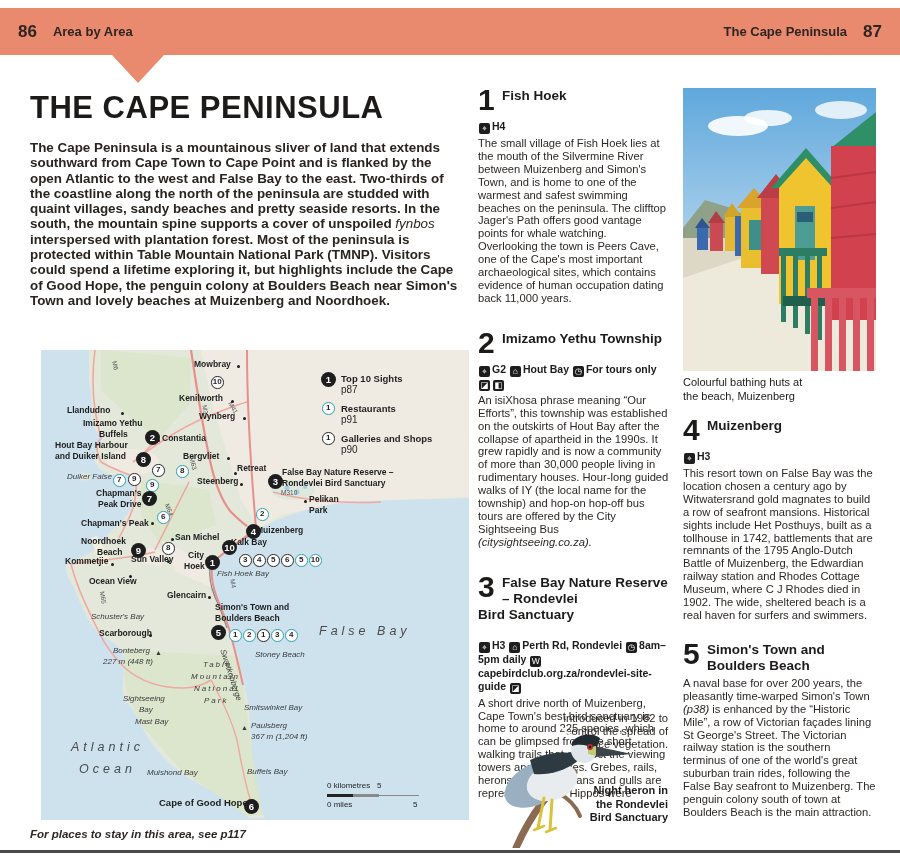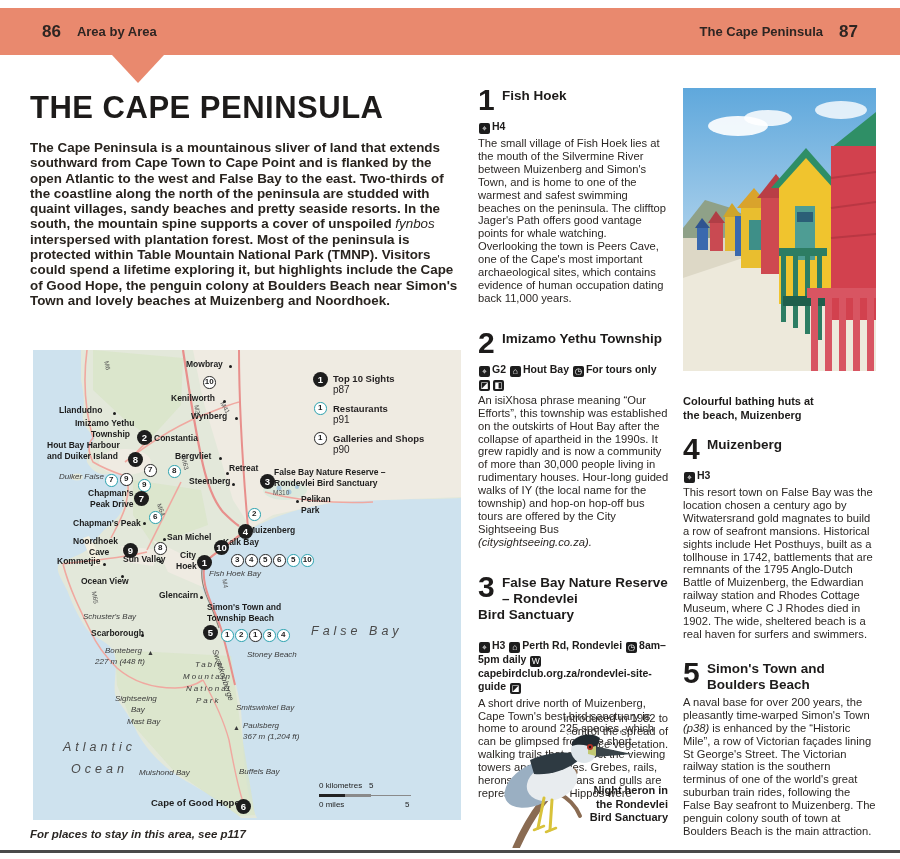--- a/index.html
+++ b/index.html
@@ -1,31 +1,31 @@
 <!DOCTYPE html>
 <html><head>
 <meta charset="utf-8">
 <style>
   html,body{margin:0;padding:0}
   body{width:900px;height:859px;position:relative;background:#fff;color:#231F20;
        font-family:"Liberation Sans",sans-serif;overflow:hidden}
   
   .hdr{position:absolute;left:0;top:8px;width:900px;height:47px;background:#E9896E;
-       display:flex;align-items:center;justify-content:space-between;padding:0 42px;box-sizing:border-box}
+       display:flex;align-items:center;justify-content:space-between;padding:0 18px;box-sizing:border-box}
   .hdr-grp{display:flex;align-items:center;gap:16px}
   .pgnum{font-size:17px;font-weight:bold;color:#2E2522}
   .sect{font-size:13px;font-weight:600;color:#2E2522}
   .tab{position:absolute;left:112px;top:55px;width:0;height:0;
        border-left:26px solid transparent;border-right:26px solid transparent;border-top:28px solid #E9896E}
   
   .title{position:absolute;left:30px;top:90px;font-size:31px;font-weight:800;letter-spacing:.5px;color:#1D1B1A}
   .intro{position:absolute;left:30px;top:140px;width:428px;font-size:13.4px;line-height:15.3px;font-weight:700;color:#29241F}
   .intro i{font-weight:400}
   
-  .map{position:absolute;left:33px;top:350px;width:482px;height:470px}
+  .map{position:absolute;left:41px;top:350px;width:482px;height:470px}
   .map svg.base{position:absolute;left:0;top:0}
   .ml{position:absolute;font-size:8.5px;font-weight:700;color:#1d1d1d;white-space:nowrap;line-height:9.5px}
   .mi{position:absolute;font-size:8px;font-style:italic;font-weight:400;color:#3a3a3a;white-space:nowrap;line-height:9px}
   .ocean{position:absolute;font-size:12.5px;font-style:italic;color:#4a4a4a;letter-spacing:4px;white-space:nowrap}
   .rd{position:absolute;font-size:6.5px;color:#555;white-space:nowrap}
   .dot{position:absolute;width:3px;height:3px;background:#1d1d1d;border-radius:50%}
   .mk{position:absolute;border-radius:50%;text-align:center;font-weight:700;box-sizing:border-box}
   .mk.sight{width:15px;height:15px;background:#1d1d1d;color:#fff;font-size:9.5px;line-height:15px}
   .mk.rest{width:12.5px;height:12.5px;background:#fff;border:1.7px solid #2EA3B0;color:#1d1d1d;font-size:8px;line-height:9.5px}
   .mk.shop{width:12.5px;height:12.5px;background:#fff;border:1.4px solid #2b2b2b;color:#1d1d1d;font-size:8px;line-height:10px}
@@ -39,21 +39,21 @@
   .col2{position:absolute;left:683px;top:88px;width:193px}
   .entry{margin-bottom:24px}
   .enum{float:left;width:24px;height:30px;font-size:30px;font-weight:800;line-height:28px;letter-spacing:-1px;color:#1D1B1A}
   .etitle{font-size:13.5px;font-weight:700;line-height:16px;padding-top:2px;color:#1D1B1A}
   .etitle2{font-size:13.5px;font-weight:700;line-height:16px;color:#1D1B1A}
   .einfo{font-size:10.5px;font-weight:700;line-height:13px;margin-top:16px;color:#1D1B1A}
   .ico{display:inline-block;width:11px;height:11px;background:#1d1d1d;color:#fff;border-radius:2px;
        font-size:8.5px;line-height:11px;text-align:center;margin:0 2px 0 1px;vertical-align:-1px;font-weight:400}
   .ebody{font-size:11.2px;line-height:12.9px;margin-top:3px;color:#2B2724}
   .photo{width:193px;height:283px;display:block}
-  .pcaption{font-size:11px;font-weight:700;line-height:13.5px;margin:24px 0 13px;color:#1D1B1A}
+  .pcaption{font-size:11px;font-weight:400;line-height:13.5px;margin:5px 0 13px;color:#1D1B1A}
   .heron{position:absolute;left:478px;top:698px;width:158px;height:150px}
   .wrap3{position:absolute;left:556px;top:712px;width:112px;text-align:right;font-size:11.2px;line-height:12.9px;color:#2B2724}
   .heron-cap{position:absolute;left:556px;top:784px;width:112px;text-align:right;font-size:11px;font-weight:700;line-height:13.5px;color:#1D1B1A}
   .fnote{position:absolute;left:30px;top:828px;font-size:11.5px;font-style:italic;font-weight:700;color:#2B2724}
   .brule{position:absolute;left:0;top:850px;width:900px;height:2.5px;background:#4A4A4A}
 </style>
 </head>
 <body>
 
 <div class="hdr">
@@ -98,49 +98,49 @@
     <path d="M114,202 C90,208 60,210 30,214 M30,214 C36,238 48,262 58,282 C64,296 74,308 84,318 C100,332 120,338 142,338 C156,338 164,334 170,330" fill="none" stroke="#F0A8A0" stroke-width="1.6"></path>
     <path d="M170,330 C180,348 190,368 196,390 C200,412 204,434 210,452" fill="none" stroke="#F0A8A0" stroke-width="1.4"></path>
     <path d="M232,142 C260,150 300,154 340,152" fill="none" stroke="#F0A8A0" stroke-width="1.4"></path>
   </svg>
 
   <span class="ml" style="left:153px;top:10px">Mowbray</span>
   <span class="ml" style="left:138px;top:44px">Kenilworth</span>
   <span class="ml" style="left:158px;top:62px">Wynberg</span>
   <span class="ml" style="left:26px;top:56px">Llandudno</span>
   <span class="ml" style="left:42px;top:69px">Imizamo Yethu</span>
-  <span class="ml" style="left:58px;top:80px">Township</span>
+  <span class="ml" style="left:58px;top:80px">Buffels</span>
   <span class="ml" style="left:121px;top:84px">Constantia</span>
   <span class="ml" style="left:14px;top:91px">Hout Bay Harbour</span>
   <span class="ml" style="left:14px;top:102px">and Duiker Island</span>
   <span class="mi" style="left:26px;top:122px">Duiker False</span>
   <span class="ml" style="left:142px;top:102px">Bergvliet</span>
   <span class="ml" style="left:196px;top:114px">Retreat</span>
   <span class="ml" style="left:156px;top:127px">Steenberg</span>
   <span class="ml" style="left:55px;top:139px">Chapman's</span>
   <span class="ml" style="left:57px;top:150px">Peak Drive</span>
   <span class="ml" style="left:40px;top:169px">Chapman's Peak</span>
   <span class="ml" style="left:40px;top:187px">Noordhoek</span>
-  <span class="ml" style="left:56px;top:198px">Cave</span>
+  <span class="ml" style="left:56px;top:198px">Beach</span>
   <span class="ml" style="left:24px;top:207px">Kommetjie</span>
   <span class="ml" style="left:48px;top:227px">Ocean View</span>
   <span class="ml" style="left:90px;top:205px">Sun Valley</span>
   <span class="ml" style="left:134px;top:183px">San Michel</span>
   <span class="ml" style="left:147px;top:201px">City</span>
   <span class="ml" style="left:143px;top:212px">Hoek</span>
   <span class="mi" style="left:176px;top:219px">Fish Hoek Bay</span>
   <span class="ml" style="left:126px;top:241px">Glencairn</span>
   <span class="ml" style="left:241px;top:118px">False Bay Nature Reserve –</span>
   <span class="ml" style="left:241px;top:129px">Rondevlei Bird Sanctuary</span>
   <span class="ml" style="left:268px;top:145px">Pelikan</span>
   <span class="ml" style="left:268px;top:156px">Park</span>
   <span class="ml" style="left:215px;top:176px">Muizenberg</span>
   <span class="ml" style="left:190px;top:188px">Kalk Bay</span>
   <span class="ml" style="left:174px;top:253px">Simon's Town and</span>
-  <span class="ml" style="left:174px;top:264px">Township Beach</span>
+  <span class="ml" style="left:174px;top:264px">Boulders Beach</span>
   <span class="mi" style="left:50px;top:262px">Schuster's Bay</span>
   <span class="ml" style="left:58px;top:279px">Scarborough</span>
   <span class="mi" style="left:72px;top:296px">Bonteberg</span>
   <span class="mi" style="left:62px;top:307px">227 m (448 ft)</span>
   <span class="mi" style="left:162px;top:310px;letter-spacing:2px">Table</span>
   <span class="mi" style="left:150px;top:322px;letter-spacing:2px">Mountain</span>
   <span class="mi" style="left:153px;top:334px;letter-spacing:2px">National</span>
   <span class="mi" style="left:163px;top:346px;letter-spacing:2px">Park</span>
   <span class="mi" style="left:82px;top:344px">Sightseeing</span>
   <span class="mi" style="left:98px;top:355px">Bay</span>

